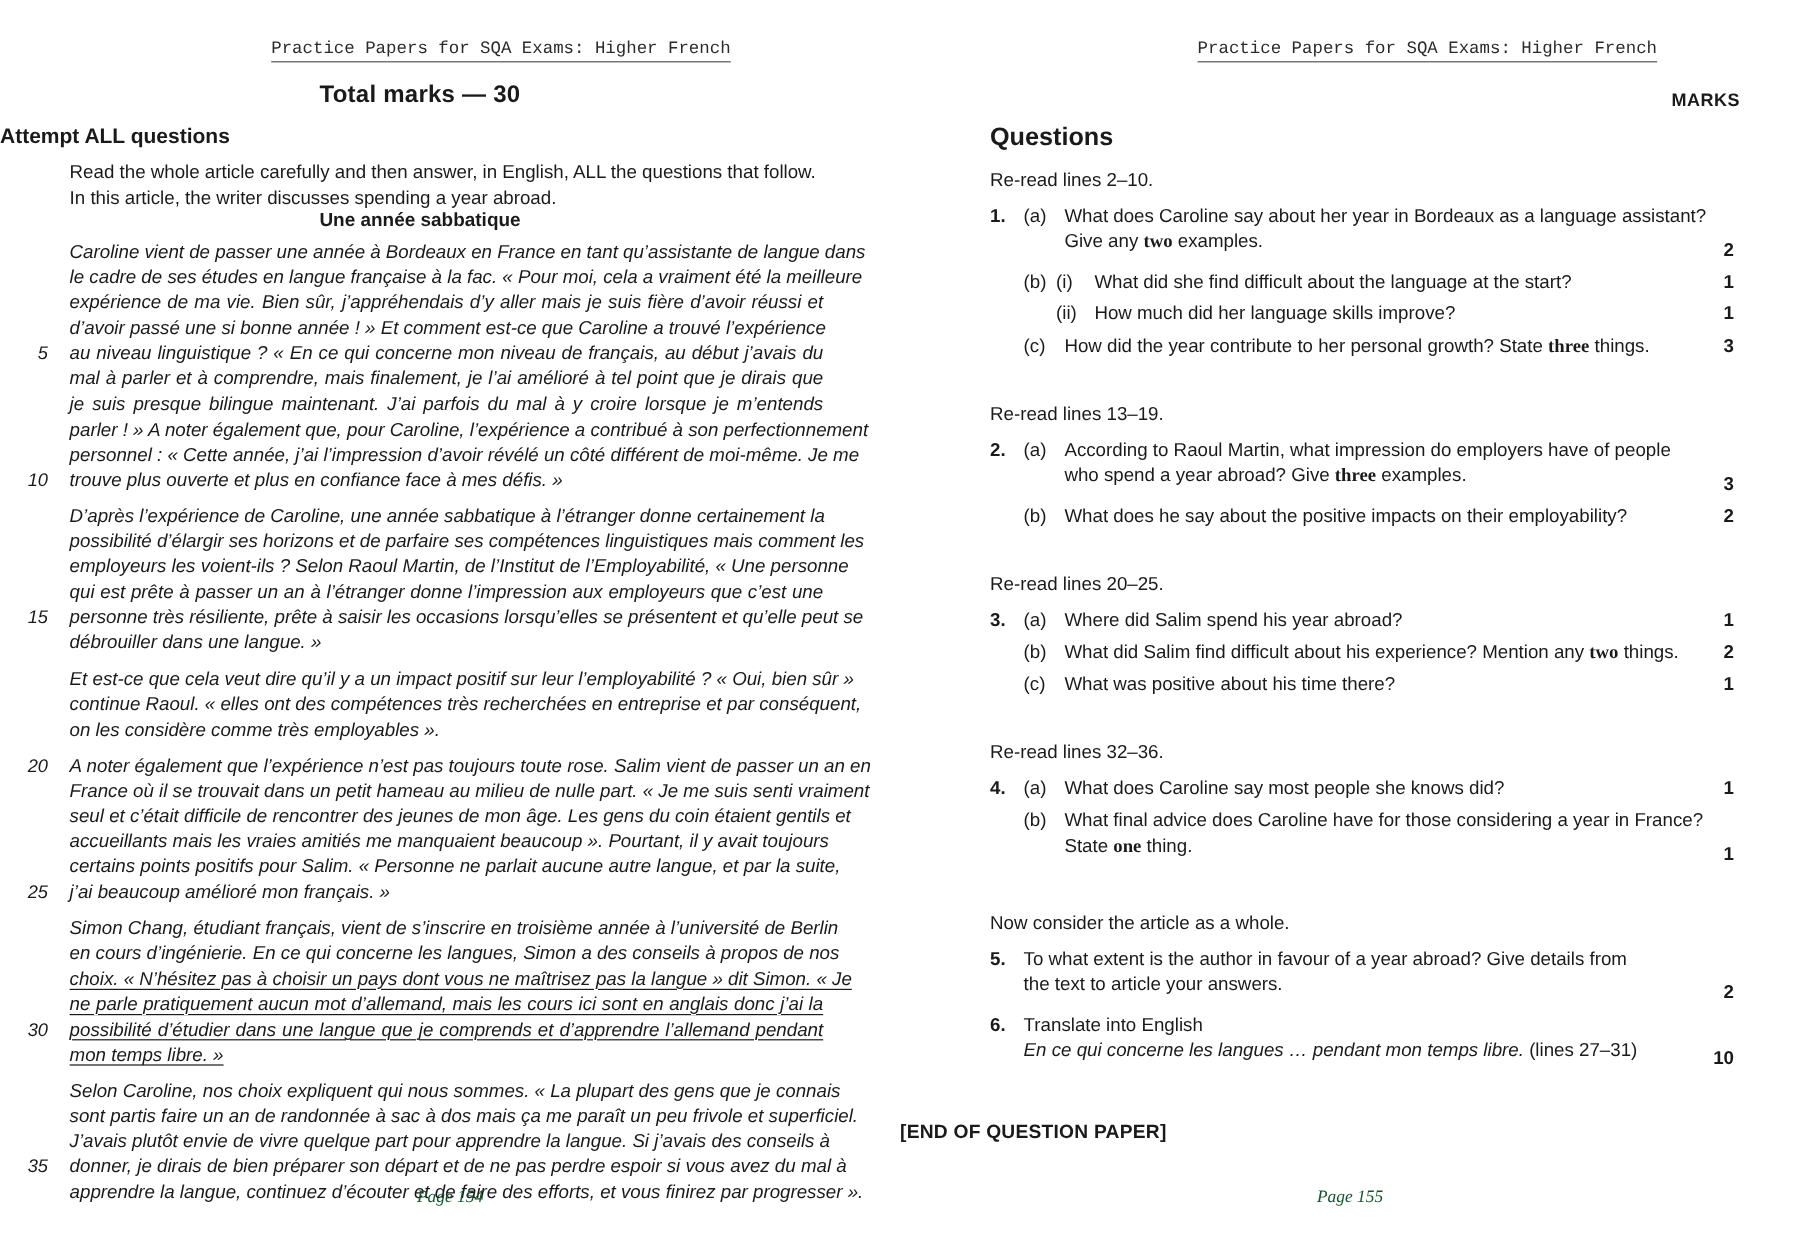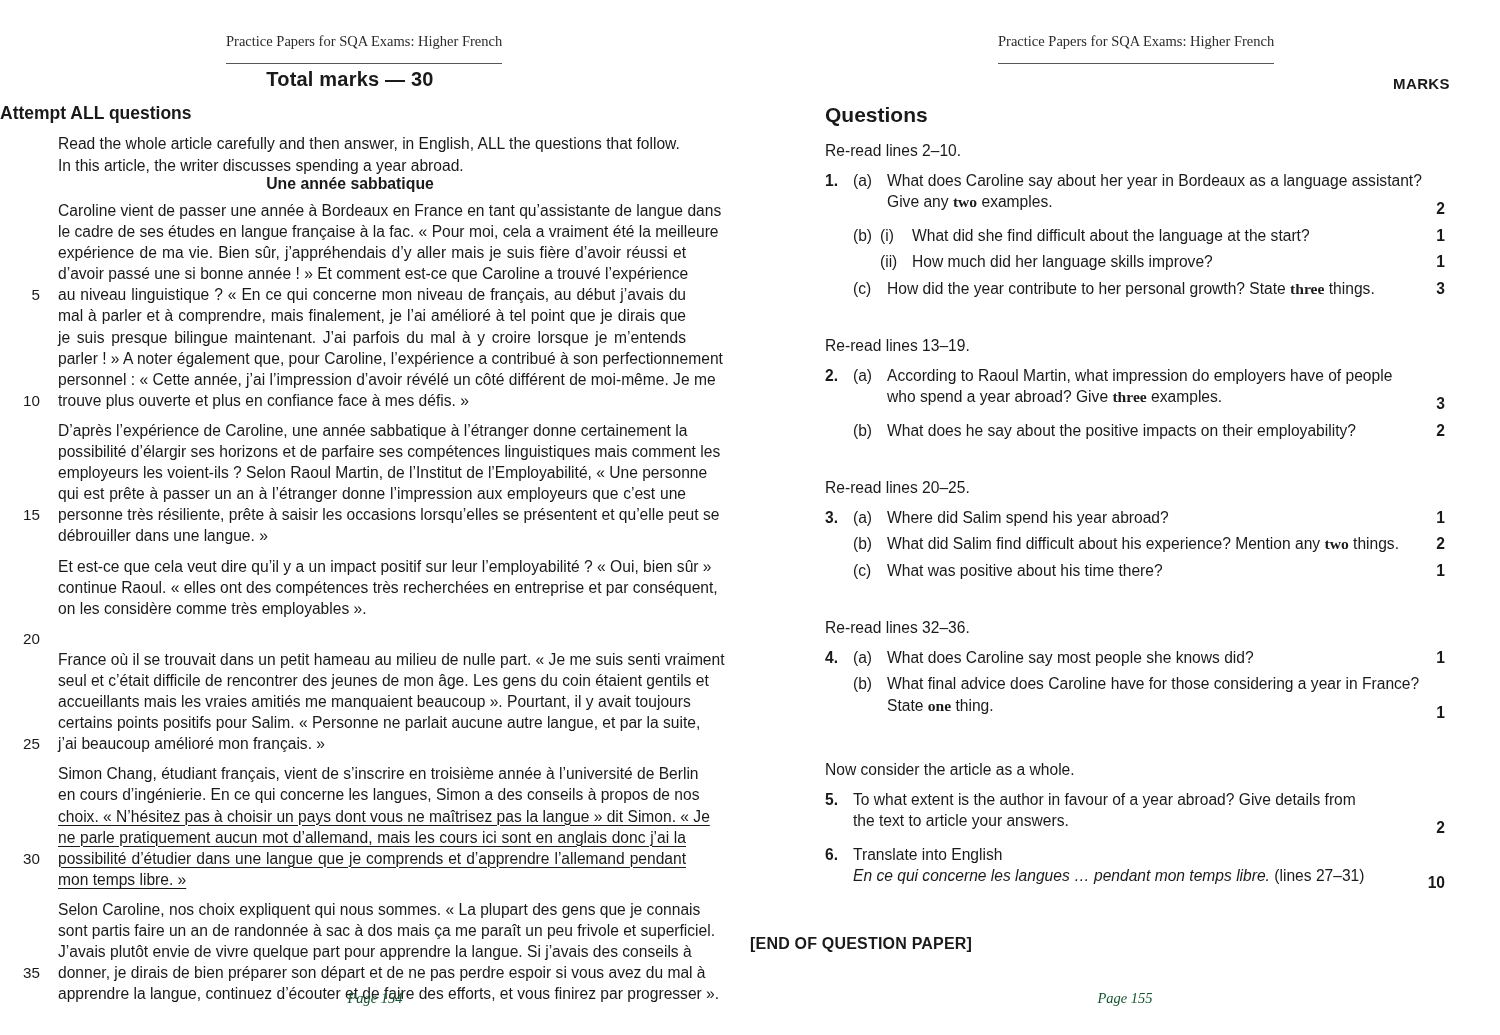--- a/index.html
+++ b/index.html
@@ -20,26 +20,26 @@
     position: absolute;
     top: 0;
     height: 1035px;
   }
   .page-left  { left: 0px;   width: 750px; }
   .page-right { left: 750px; width: 750px; }
 
   
   .runhead {
     position: absolute;
-    font-family: Liberation Serif, serif;
+    font-family: Liberation Mono, monospace;
     font-size: 14.5px;
     color: #2b2b2b;
     white-space: nowrap;
     border-bottom: 1px solid #555;
-    padding-bottom: 13px;
+    padding-bottom: 1px;
     line-height: 1.1;
   }
   .runhead-left  { left: 226px; top: 34px; }
   .runhead-right { left: 248px; top: 34px; }
 
   
   .folio {
     position: absolute;
     bottom: 28px;
     width: 100%;
@@ -83,20 +83,21 @@
     text-align: center;
     font-size: 15.8px;
     font-weight: bold;
   }
 
   .article {
     position: absolute;
     left: 0;
     top: 200px;
     width: 700px;
+    font-style: italic;
   }
   .art-para {
     position: relative;
     margin: 0 0 9px 0;
   }
   .art-line {
     position: relative;
     height: 21.1px;
     font-size: 15.6px;
     line-height: 21.1px;
@@ -306,20 +307,21 @@
           <span class="ltext">continue Raoul. « elles ont des compétences très recherchées en entreprise et par conséquent,</span>
         </div>
         <div class="art-line last">
           <span class="lnum"></span>
           <span class="ltext">on les considère comme très employables ».</span>
         </div>
       </div>
       <div class="art-para">
         <div class="art-line just">
           <span class="lnum">20</span>
+          <span class="ltext">A noter également que l’expérience n’est pas toujours toute rose. Salim vient de passer un an en</span>
         </div>
         <div class="art-line just">
           <span class="lnum"></span>
           <span class="ltext">France où il se trouvait dans un petit hameau au milieu de nulle part. « Je me suis senti vraiment</span>
         </div>
         <div class="art-line just">
           <span class="lnum"></span>
           <span class="ltext">seul et c’était difficile de rencontrer des jeunes de mon âge. Les gens du coin étaient gentils et</span>
         </div>
         <div class="art-line just">

